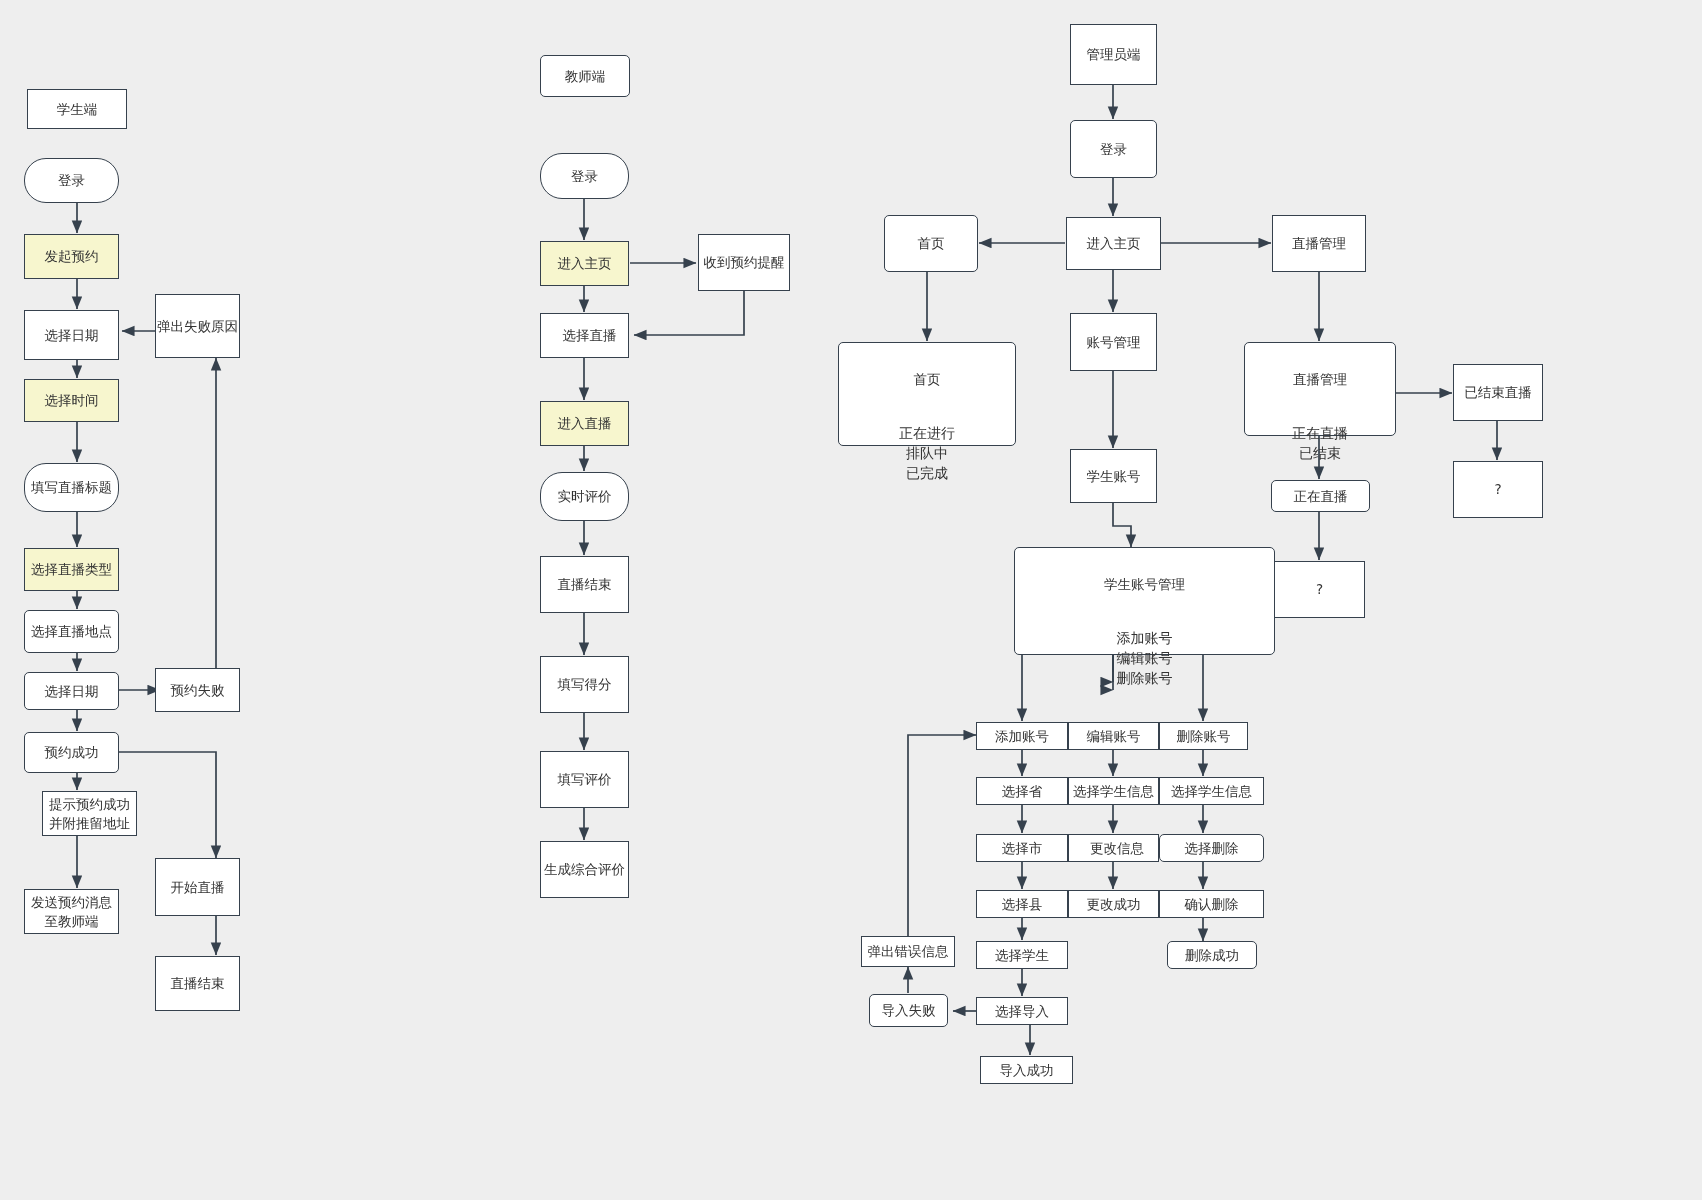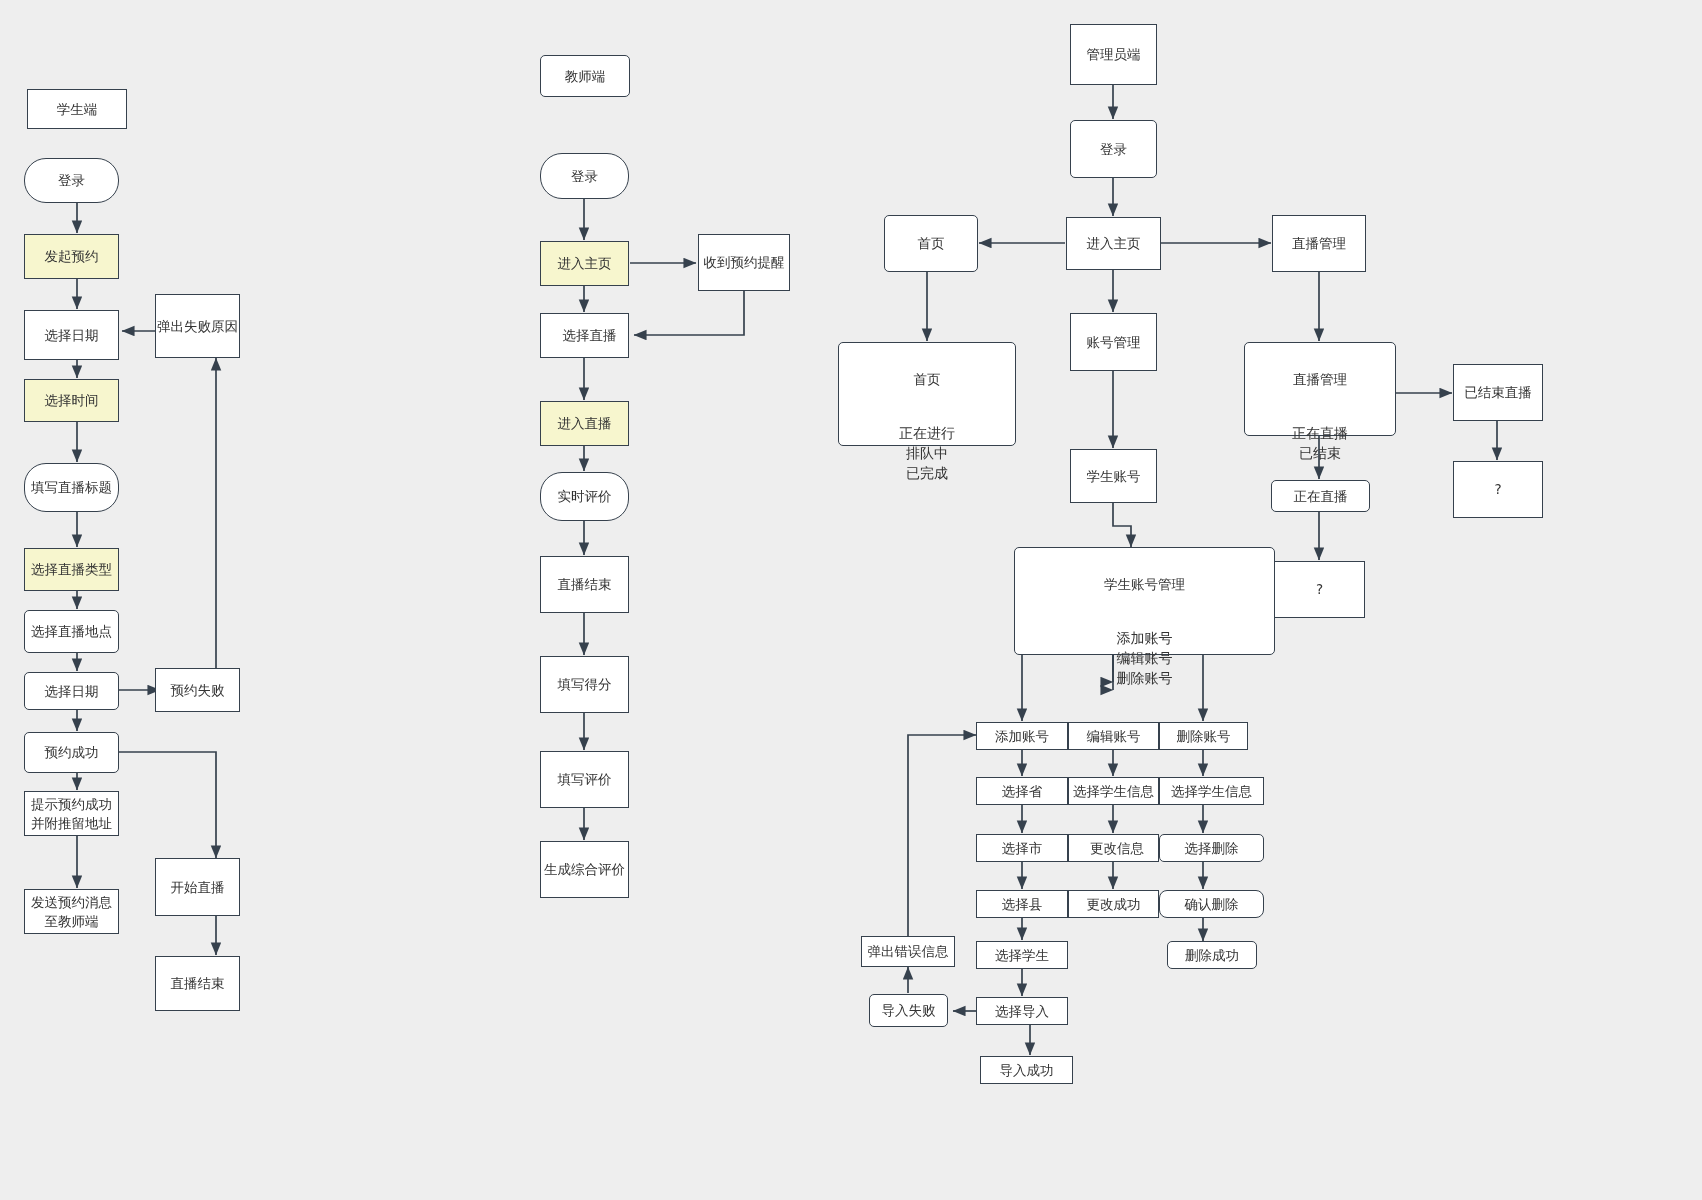--- a/index.html
+++ b/index.html
@@ -136,21 +136,21 @@
   <div class="node hl" style="left:24px;top:234px;width:95px;height:45px;">发起预约</div>
   <div class="node" style="left:24px;top:310px;width:95px;height:50px;">选择日期</div>
   <div class="node" style="left:155px;top:294px;width:85px;height:64px;">弹出失败原因</div>
   <div class="node hl" style="left:24px;top:379px;width:95px;height:43px;">选择时间</div>
   <div class="node round" style="left:24px;top:463px;width:95px;height:49px;">填写直播标题</div>
   <div class="node hl" style="left:24px;top:548px;width:95px;height:43px;">选择直播类型</div>
   <div class="node soft" style="left:24px;top:610px;width:95px;height:43px;">选择直播地点</div>
   <div class="node soft" style="left:24px;top:672px;width:95px;height:38px;">选择日期</div>
   <div class="node" style="left:155px;top:668px;width:85px;height:44px;">预约失败</div>
   <div class="node soft" style="left:24px;top:732px;width:95px;height:41px;">预约成功</div>
-  <div class="node" style="left:24px;top:791px;width:95px;height:45px;">提示预约成功
+  <div class="node" style="left:42px;top:791px;width:95px;height:45px;">提示预约成功
 并附推留地址</div>
   <div class="node" style="left:24px;top:889px;width:95px;height:45px;">发送预约消息
 至教师端</div>
   <div class="node" style="left:155px;top:858px;width:85px;height:58px;">开始直播</div>
   <div class="node" style="left:155px;top:956px;width:85px;height:55px;">直播结束</div>
 
   <div class="node soft" style="left:540px;top:55px;width:90px;height:42px;">教师端</div>
   <div class="node round" style="left:540px;top:153px;width:89px;height:46px;">登录</div>
   <div class="node hl" style="left:540px;top:241px;width:89px;height:45px;">进入主页</div>
   <div class="node" style="left:698px;top:234px;width:92px;height:57px;">收到预约提醒</div>
@@ -203,21 +203,21 @@
   <div class="node" style="left:976px;top:777px;width:92px;height:28px;">选择省</div>
   <div class="node" style="left:1068px;top:777px;width:91px;height:28px;">选择学生信息</div>
   <div class="node" style="left:1159px;top:777px;width:105px;height:28px;">选择学生信息</div>
 
   <div class="node" style="left:976px;top:834px;width:92px;height:28px;">选择市</div>
   <div class="node" style="left:1068px;top:834px;width:91px;height:28px;padding-left:7px;">更改信息</div>
   <div class="node soft" style="left:1159px;top:834px;width:105px;height:28px;">选择删除</div>
 
   <div class="node" style="left:976px;top:890px;width:92px;height:28px;">选择县</div>
   <div class="node" style="left:1068px;top:890px;width:91px;height:28px;">更改成功</div>
-  <div class="node" style="left:1159px;top:890px;width:105px;height:28px;border-radius:8px;">确认删除</div>
+  <div class="node" style="left:1159px;top:890px;width:105px;height:28px;">确认删除</div>
 
   <div class="node" style="left:976px;top:941px;width:92px;height:28px;">选择学生</div>
   <div class="node soft" style="left:1167px;top:941px;width:90px;height:28px;">删除成功</div>
 
   <div class="node" style="left:861px;top:936px;width:94px;height:31px;">弹出错误信息</div>
   <div class="node" style="left:976px;top:997px;width:92px;height:28px;">选择导入</div>
   <div class="node soft" style="left:869px;top:994px;width:79px;height:33px;">导入失败</div>
   <div class="node" style="left:980px;top:1056px;width:93px;height:28px;">导入成功</div>
 
 </div>

